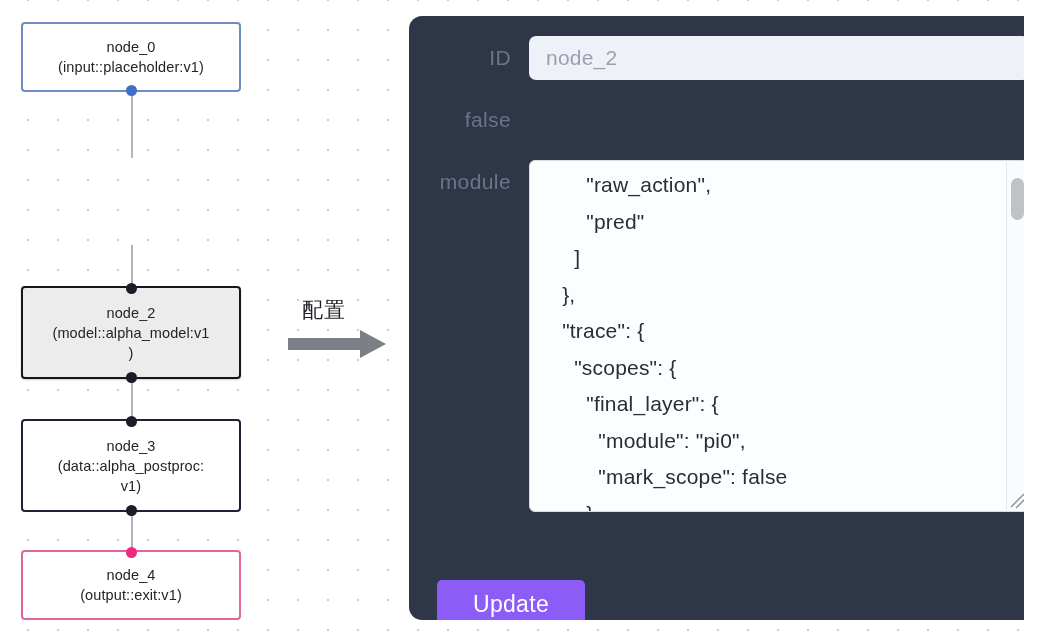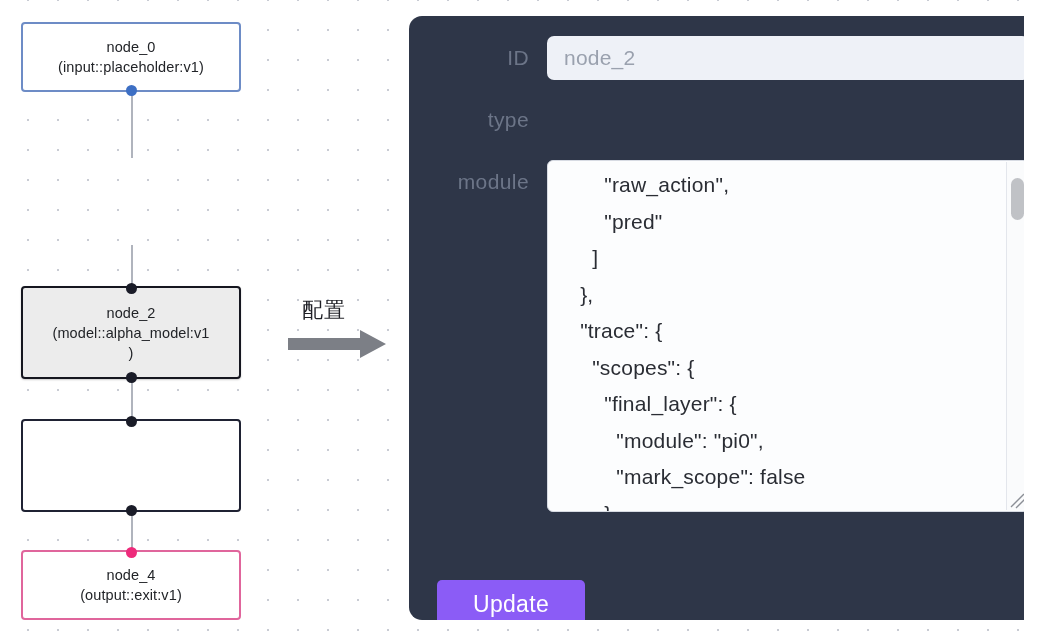--- a/index.html
+++ b/index.html
@@ -112,21 +112,21 @@
   
   #config-panel {
     position: absolute;
     left: 409px;
     top: 16px;
     width: 638px;
     height: 604px;
     background: #2e3648;
     border-radius: 13px;
     box-sizing: border-box;
-    padding: 20px 18px 0 26px;
+    padding: 20px 18px 0 8px;
     overflow: hidden;
   }
   .field-row {
     display: flex;
     align-items: flex-start;
     margin-bottom: 18px;
   }
   .field-label {
     width: 112px;
     flex: 0 0 112px;
@@ -255,20 +255,23 @@
 
     <div class="node n-selected" style="top:286px; height:93px;">
       <span class="nlabel">node_2
 (model::alpha_model:v1
 )</span>
       <span class="port top"></span>
       <span class="port bottom"></span>
     </div>
 
     <div class="node" style="top:419px; height:93px;">
+      <span class="nlabel">node_3
+(data::alpha_postproc:
+v1)</span>
       <span class="port top"></span>
       <span class="port bottom"></span>
     </div>
 
     <div class="node n-output" style="top:550px; height:70px;">
       <span class="nlabel">node_4
 (output::exit:v1)</span>
       <span class="port top c-pink"></span>
     </div>
   </div>
@@ -281,21 +284,21 @@
   </div>
 
   <div id="config-panel">
 
     <div class="field-row">
       <div class="field-label">ID</div>
       <input class="field-input" type="text" readonly="" value="node_2" style="">
     </div>
 
     <div class="field-row">
-      <div class="field-label">type</div>
+      <div class="field-label">false</div>
     </div>
 
     <div class="field-row">
       <div class="field-label">module</div>
       <div id="config-field-wrap">
         <textarea id="config-textarea" spellcheck="false" style="">        "raw_action",
         "pred"
       ]
     },
     "trace": {

